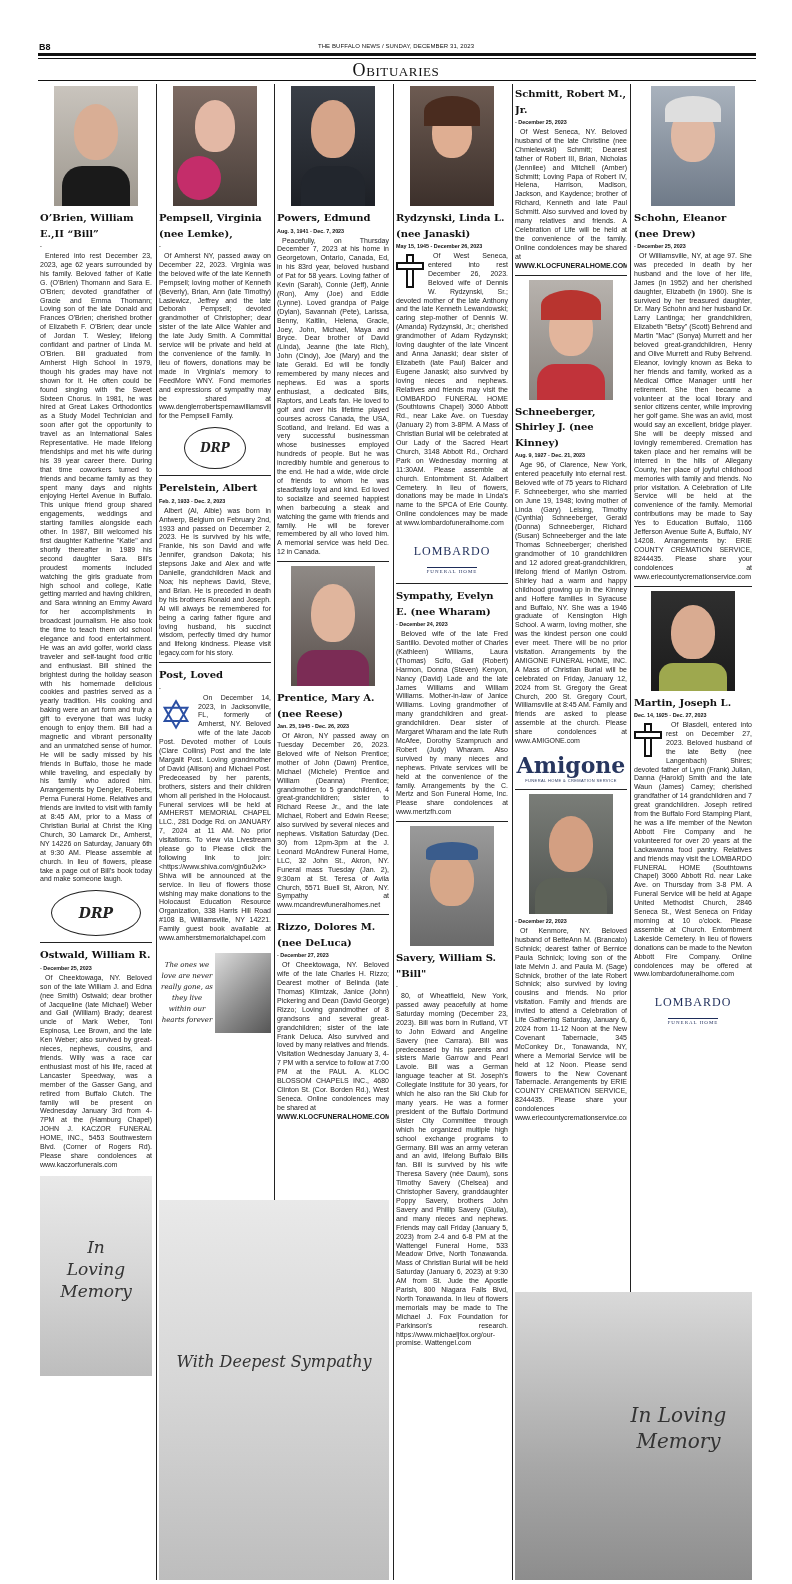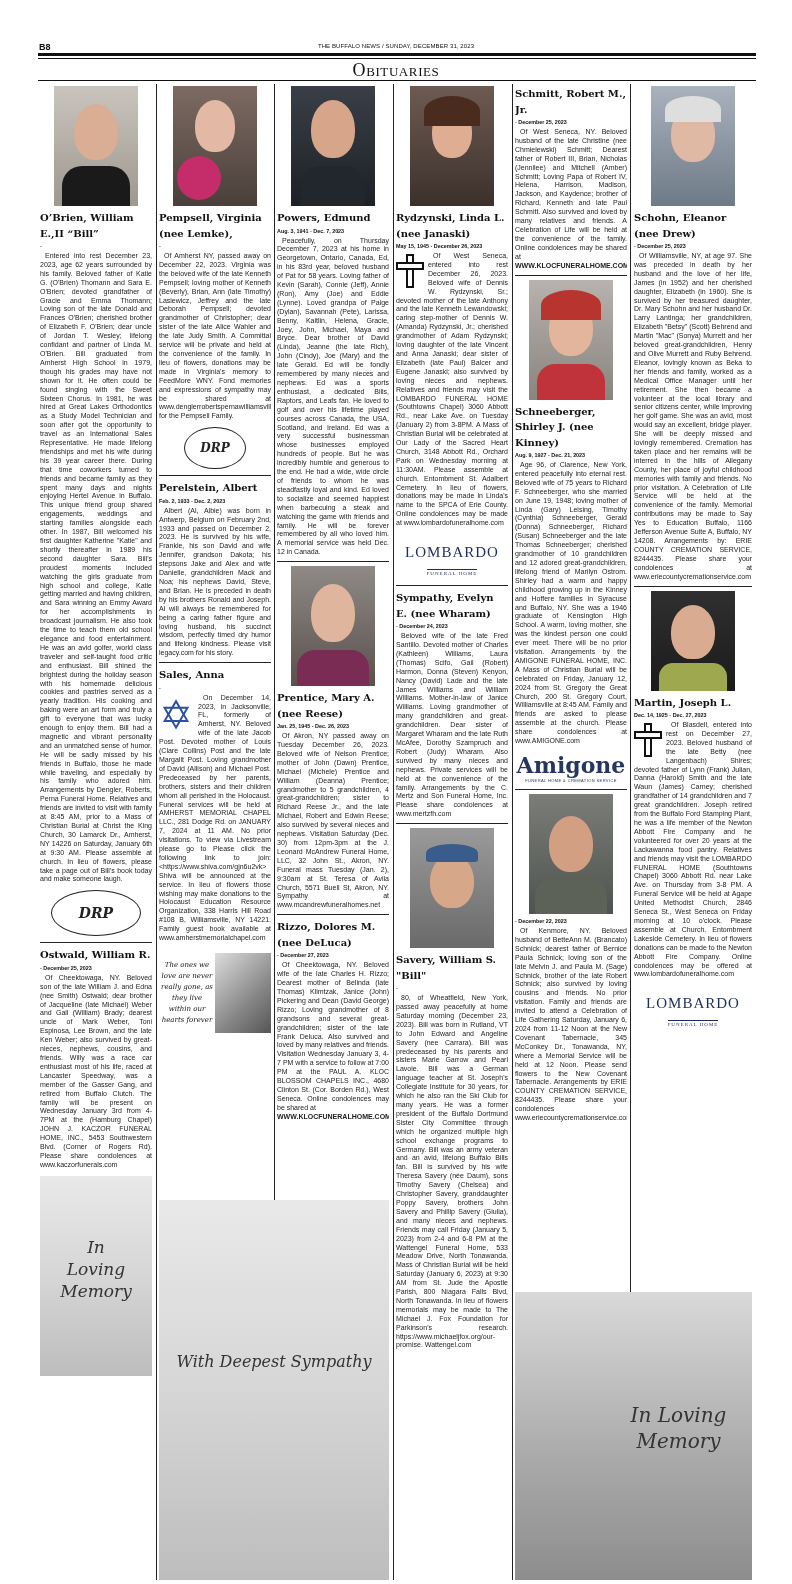--- a/index.html
+++ b/index.html
@@ -17,21 +17,21 @@
   .col-divider { position: absolute; top: 84px; bottom: 4px; width: 1px; background: #222; }
   .photo { display: block; margin: 2px auto 4px; border: 0; position: relative; overflow: hidden; }
   .photo .face { position: absolute; border-radius: 50% 50% 45% 45%; }
   .name { font-family: "DejaVu Serif", serif; font-weight: bold; font-size: 10px; line-height: 15.5px; margin: 2px 0 2px; color: #111; }
   .dates { font-size: 5.4px; font-weight: bold; margin: 2px 0 3px; }
   .body { font-size: 7px; line-height: 8.9px; text-align: justify; color: #222; }
   .body p { text-indent: 5px; }
   .sep { height: 1px; background: #222; margin: 4px 0 4px; }
   .logo-oval { margin: 6px auto; border: 1.5px solid #222; border-radius: 50%; display: flex; align-items: center; justify-content: center; font-family: "DejaVu Serif", serif; font-style: italic; font-size: 14px; font-weight: bold; color: #222; }
   .logo-lombardo { text-align: center; margin: 6px 0; font-family: "Liberation Serif", serif; color: #1e2d5a; }
-  .logo-lombardo .big { font-size: 15px; letter-spacing: 1px; margin-top: 16px; }
+  .logo-lombardo .big { font-size: 12px; letter-spacing: 1px; margin-top: 16px; }
   .logo-lombardo .small { font-size: 5px; letter-spacing: 1px; border-top: 1px solid #1e2d5a; display: inline-block; padding-top: 1px; }
   .logo-amigone { text-align: center; margin: 6px 0; font-family: "DejaVu Serif", serif; font-size: 22px; color: #27365f; font-weight: bold; }
   .logo-amigone .small { display: block; font-size: 4px; font-family: "Liberation Sans", sans-serif; font-weight: normal; letter-spacing: 0.4px; }
   .cross { float: left; width: 28px; height: 34px; margin: 2px 4px 0 0; position: relative; }
   .cross .v { position: absolute; left: 10px; top: 0; width: 8px; height: 34px; border: 2px solid #111; background: #fff; }
   .cross .h { position: absolute; left: 0; top: 8px; width: 28px; height: 8px; border: 2px solid #111; background: #fff; }
   .cross .hide { position: absolute; left: 12px; top: 10px; width: 4px; height: 4px; background: #fff; }
   .star { float: left; width: 34px; height: 36px; margin: 4px 5px 0 0; color: #2b4fa3; font-size: 40px; line-height: 34px; text-align: center; }
   .memory-panel { position: relative; background: linear-gradient(180deg, #e9e9e9, #d6d6d6 50%, #bdbdbd); overflow: hidden; padding-left: 16px; }
   .memory-text { position: absolute; font-family: "DejaVu Serif", serif; font-style: italic; color: #333; text-align: center; }
@@ -104,21 +104,21 @@
   <div class="sep"></div>
   <div class="obit">
     <div class="name">Perelstein, Albert</div>
     <div class="dates">Feb. 2, 1933 - Dec. 2, 2023</div>
     <div class="body">
         <p>Albert (Al, Albie) was born in Antwerp, Belgium on February 2nd, 1933 and passed on December 2, 2023. He is survived by his wife, Frankie, his son David and wife Jennifer, grandson Dakota; his stepsons Jake and Alex and wife Danielle, grandchildren Mack and Noa; his nephews David, Steve, and Brian. He is preceded in death by his brothers Ronald and Joseph. Al will always be remembered for being a caring father figure and loving husband, his succinct wisdom, perfectly timed dry humor and lifelong kindness. Please visit legacy.com for his story.</p>
       </div>
   </div>
   <div class="sep"></div>
   <div class="obit">
-    <div class="name">Sales, Anna</div>
+    <div class="name">Post, Loved</div>
     <div class="dates">-</div>
     <div class="body">
       <div class="star">✡</div>
       <p>On December 14, 2023, in Jacksonville, FL, formerly of Amherst, NY. Beloved wife of the late Jacob Post. Devoted mother of Louis (Clare Collins) Post and the late Margalit Post. Loving grandmother of David (Allison) and Michael Post. Predeceased by her parents, brothers, sisters and their children whom all perished in the Holocaust. Funeral services will be held at AMHERST MEMORIAL CHAPEL LLC., 281 Dodge Rd. on JANUARY 7, 2024 at 11 AM. No prior visitations. To view via Livestream please go to Please click the following link to join: &lt;https://www.shiva.com/gjn6u2vk&gt; Shiva will be announced at the service. In lieu of flowers those wishing may make donations to the Holocaust Education Resource Organization, 338 Harris Hill Road #108 B, Williamsville, NY 14221. Family guest book available at www.amherstmemorialchapel.com</p>
     </div>
   </div>
   <div class="quote-panel" style="height:80px; margin-top:10px;">
     <div class="quote-text">The ones we love are never really gone, as they live within our hearts forever</div>
     <div class="quote-img"></div>
   </div>

